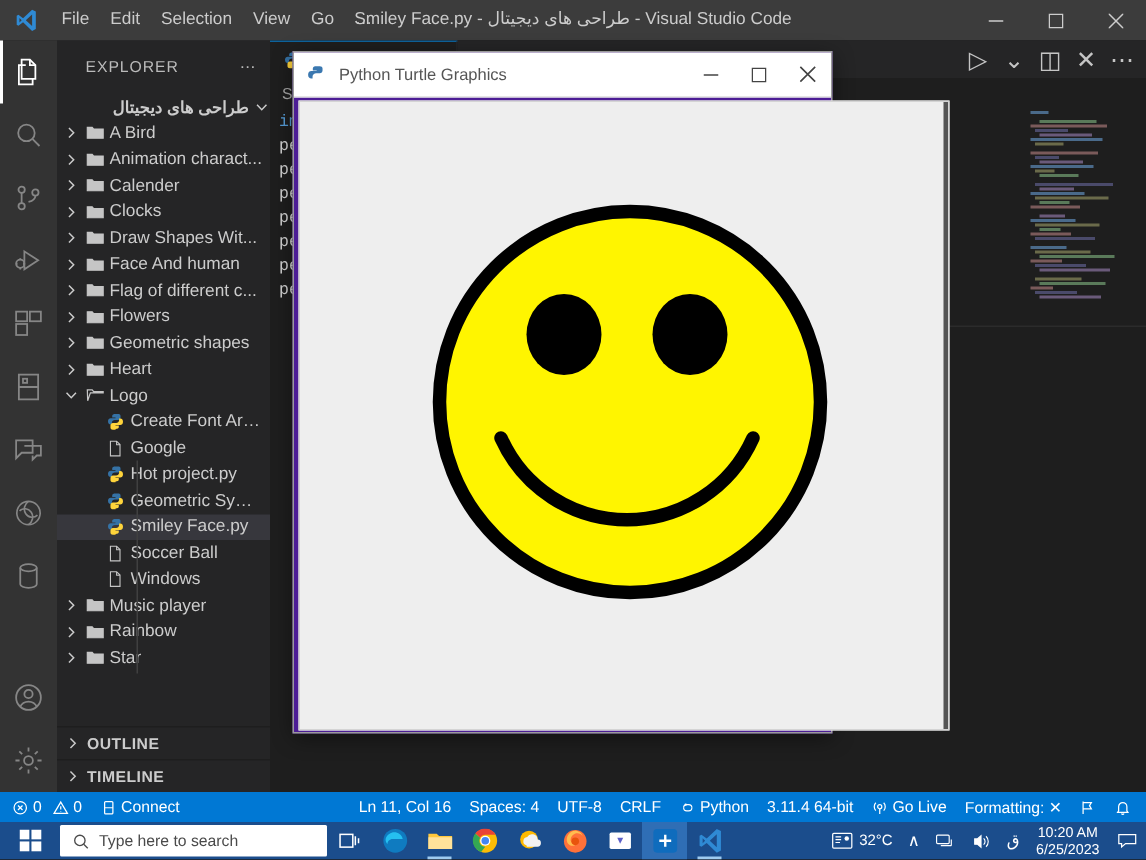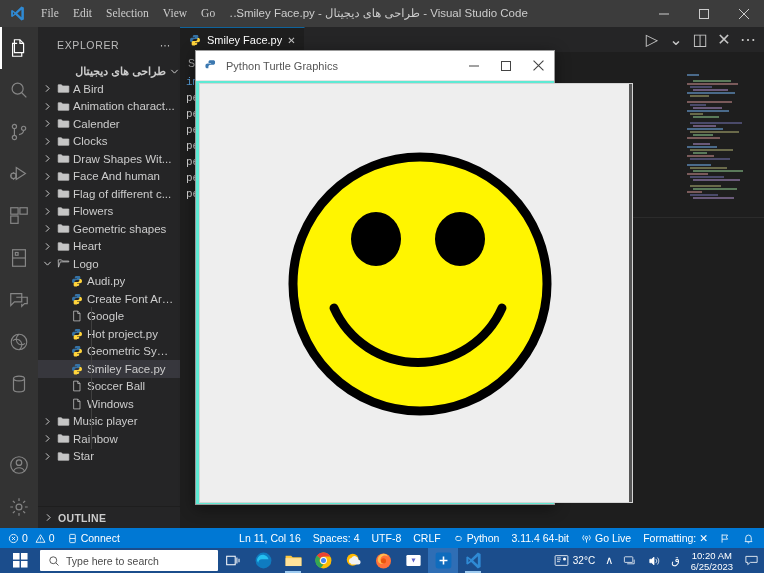--- a/index.html
+++ b/index.html
@@ -14,21 +14,21 @@
 
   
   .vscode { position: absolute; left:0; top:0; width:764px; height:548px; background:#1e1e1e; }
 
   
   .titlebar {
     position:absolute; left:0; top:0; width:764px; height:27px;
     background:#3c3c3c; display:flex; align-items:center;
   }
   .vs-logo { width:34px; height:27px; display:flex; align-items:center; justify-content:center; }
-  .menu { display:flex; height:27px;font-family:Liberation Serif, serif; }
+  .menu { display:flex; height:27px; }
   .menu-item {
     color:#cccccc; font-size:11.5px; padding:0 7px; line-height:27px; height:27px;
     white-space:nowrap; cursor:default;
   }
   .title-center {
     position:absolute; left:0; right:0; top:0; height:27px; line-height:27px;
     text-align:center; color:#cccccc; font-size:11.5px; pointer-events:none;
   }
   .winctrls { position:absolute; right:0; top:0; height:27px; display:flex; }
   .winbtn { width:40px; height:27px; display:flex; align-items:center; justify-content:center; color:#cccccc; }
@@ -126,22 +126,22 @@
     height:28px; display:flex; align-items:center; justify-content:flex-end;
     gap:1px; padding-right:4px;
   }
   .panel-body {
     font-family:"Liberation Mono", monospace; font-size:11px; line-height:15px;
     padding:4px 0 0 6px; white-space:pre;
   } .t-yellow { color:#e5e510; } .t-blue { color:#3b8eea; }
 
   
   .turtle {
-    position:absolute; left:195px; top:50px; width:360px; height:455px;
-    background:#5eead4; border:1px solid #9b9b9b;
+    position:absolute; left:195px; top:34px; width:360px; height:455px;
+    background:#4c1d95; border:1px solid #9b9b9b;
     box-shadow:0 3px 14px rgba(0,0,0,.45);
   }
   .turtle-title {
     height:30px; background:#ffffff; display:flex; align-items:center;
     border-bottom:1px solid #e5e5e5;
   }
   .turtle-ico { width:30px; height:30px; display:flex; align-items:center; justify-content:center; }
   .turtle-name { color:#555555; font-size:11px; }
   .turtle-ctrls { margin-left:auto; display:flex; height:30px; }
   .tw-btn { width:32px; height:30px; display:flex; align-items:center; justify-content:center; color:#444; }
@@ -454,30 +454,20 @@
             <span class="lbl">Logo</span>
           </div>
           <div class="row" style="padding-left: 18px;">
             <span class="chev"></span>
             <span class="ico">
               <svg width="12" height="12" viewBox="0 0 24 24">
                 <path fill="#3572A5" d="M11.9 2c-2.5 0-4.3.5-4.3 2.6v2.1h4.4v.8H5.7c-2 0-3.7 1.2-3.7 4.3 0 3 1.6 4.3 3.6 4.3h1.6v-2.5c0-2.2 1.9-3.6 4-3.6h4.3c1.8 0 3.2-1.4 3.2-3.2V4.6C18.7 2.9 17.3 2 15.5 2h-3.6z"></path>
                 <path fill="#FFD43B" d="M12.1 22c2.5 0 4.3-.5 4.3-2.6v-2.1H12v-.8h6.3c2 0 3.7-1.2 3.7-4.3 0-3-1.6-4.3-3.6-4.3h-1.6v2.5c0 2.2-1.9 3.6-4 3.6h-4.3c-1.8 0-3.2 1.4-3.2 3.2v3.2c0 1.7 1.4 2.6 3.2 2.6h3.6z"></path>
               </svg>
             </span>
-            <span class="lbl">Audi.py</span>
-          </div>
-          <div class="row" style="padding-left: 18px;">
-            <span class="chev"></span>
-            <span class="ico">
-              <svg width="12" height="12" viewBox="0 0 24 24">
-                <path fill="#3572A5" d="M11.9 2c-2.5 0-4.3.5-4.3 2.6v2.1h4.4v.8H5.7c-2 0-3.7 1.2-3.7 4.3 0 3 1.6 4.3 3.6 4.3h1.6v-2.5c0-2.2 1.9-3.6 4-3.6h4.3c1.8 0 3.2-1.4 3.2-3.2V4.6C18.7 2.9 17.3 2 15.5 2h-3.6z"></path>
-                <path fill="#FFD43B" d="M12.1 22c2.5 0 4.3-.5 4.3-2.6v-2.1H12v-.8h6.3c2 0 3.7-1.2 3.7-4.3 0-3-1.6-4.3-3.6-4.3h-1.6v2.5c0 2.2-1.9 3.6-4 3.6h-4.3c-1.8 0-3.2 1.4-3.2 3.2v3.2c0 1.7 1.4 2.6 3.2 2.6h3.6z"></path>
-              </svg>
-            </span>
             <span class="lbl">Create Font Art.py</span>
           </div>
           <div class="row" style="padding-left: 18px;">
             <span class="chev"></span>
             <span class="ico">
               <svg width="12" height="12" viewBox="0 0 16 16">
                 <path d="M3.5 1.5h5.5l3 3v10h-8.5v-13z M9 1.5v3.2h3" fill="none" stroke="#c5c5c5" stroke-width="1"></path>
               </svg>
             </span>
             <span class="lbl">Google</span>
@@ -571,20 +561,28 @@
           </div>
         </div>
       <div class="sb-bottom">
         <div class="sb-section">
           <span class="chev">
             <svg width="9" height="9" viewBox="0 0 10 10">
                 <path d="M3.3 1.5 6.8 5 3.3 8.5" fill="none" stroke="#cccccc" stroke-width="1.1"></path>
               </svg>
           </span>
           <span>OUTLINE</span>
+        </div>
+        <div class="sb-section">
+          <span class="chev">
+            <svg width="9" height="9" viewBox="0 0 10 10">
+                <path d="M3.3 1.5 6.8 5 3.3 8.5" fill="none" stroke="#cccccc" stroke-width="1.1"></path>
+              </svg>
+          </span>
+          <span>TIMELINE</span>
         </div>
       </div>
     <div class="tree-guide" style="left: 53px; top: 280px; height: 142px;"></div>
       </div>
 
     <div class="editor-region">
       <div class="tabbar">
         <div class="tab">
           <span class="ico">
             <svg width="12" height="12" viewBox="0 0 24 24">

